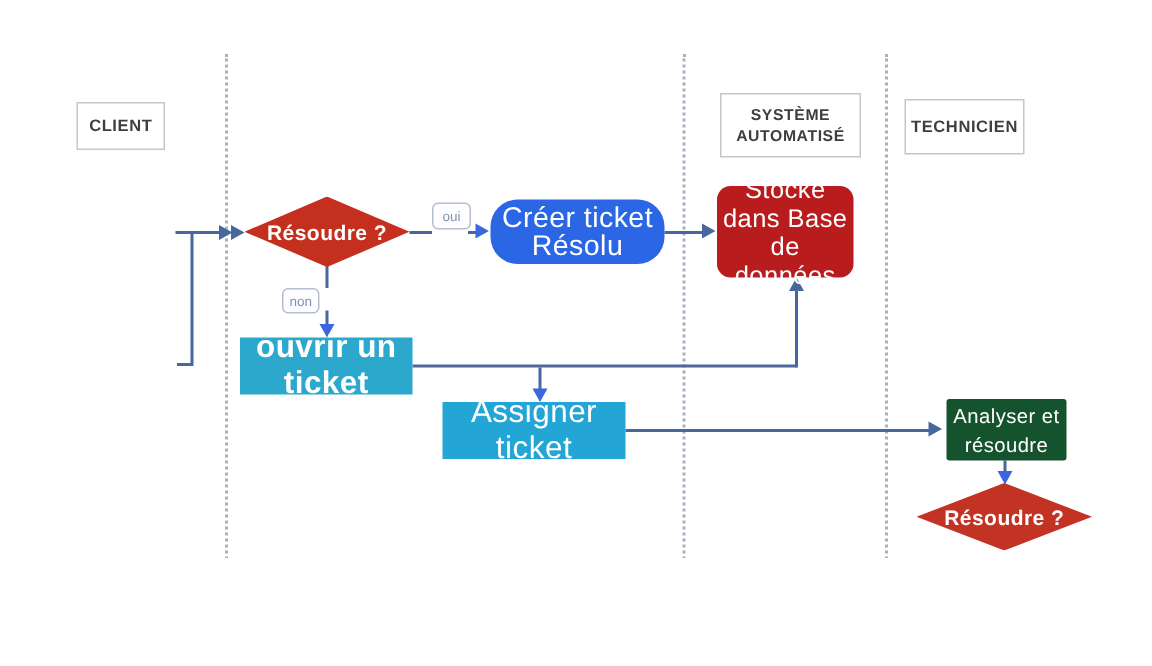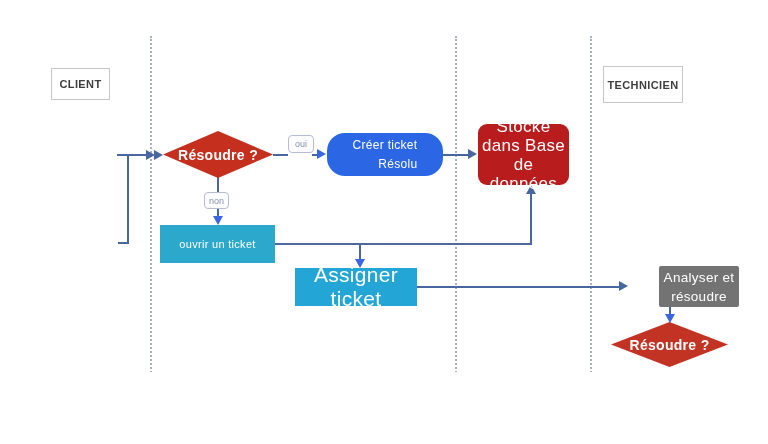--- a/index.html
+++ b/index.html
@@ -15,25 +15,25 @@
     position:absolute;background:#fff;border:1px solid #c6c6c6;
     color:#3e3e3e;font-weight:700;letter-spacing:.4px;
     display:flex;align-items:center;justify-content:center;text-align:center;
     font-size:11px;white-space:pre-line;line-height:14px;
   }
   .node{
     position:absolute;display:flex;align-items:center;justify-content:center;
     text-align:center;color:#fff;letter-spacing:.3px;white-space:pre-line;
   }
   .pill{background:#2b66e4;border-radius:18px;font-size:15px;}
-  .pill.two-line{font-size:12px;line-height:19px;text-align:right;}
-  .rect-cyan{background:#2ca8cd;font-size:11px;}
+  .pill.two-line{font-size:19px;line-height:19px;}
+  .rect-cyan{background:#2ca8cd;font-size:21px;font-weight:bold;}
   .rect-cyan2{background:#23a5d5;font-size:21px;}
   .rect-navy{background:#b91c1c;border-radius:9px;font-size:17px;line-height:19px;}
-  .rect-orange{background:#737373;border-radius:2px;font-size:13.5px;line-height:19px;margin-left:28px;}
+  .rect-orange{background:#14532d;border-radius:2px;font-size:13.5px;line-height:19px;}
   .diamond{
     background:#c42f1e;font-size:14px;
     clip-path:polygon(50% 0,100% 50%,50% 100%,0 50%);
     font-weight:bold;
   }
   .tag{
     position:absolute;background:#fdfdff;border:1px solid #b4bdd2;border-radius:4px;
     color:#8491ac;font-size:9px;display:flex;align-items:center;justify-content:center;
   }
   .edge-h{position:absolute;height:2px;background:#47679e;}
@@ -49,20 +49,22 @@
 </head>
 <body>
 
 <div id="canvas">
 
   <div class="lane-divider" style="left:150px"></div>
   <div class="lane-divider" style="left:455px"></div>
   <div class="lane-divider" style="left:590px"></div>
 
   <div class="lane-header" style="left:51px;top:68px;width:57px;height:30px">CLIENT</div>
+  <div class="lane-header" style="left:480px;top:62px;width:92px;height:41px;font-size:10.5px">SYSTÈME
+AUTOMATISÉ</div>
   <div class="lane-header" style="left:603px;top:66px;width:78px;height:35px">TECHNICIEN</div>
 
   <div class="edge-h" style="left:117px;top:154px;width:32px"></div>
   <div class="ah ah-r" style="left:146px;top:150px"></div>
   <div class="ah ah-r" style="left:154px;top:150px"></div>
 
   <div class="edge-h" style="left:118px;top:242px;width:10px"></div>
   <div class="edge-v" style="left:127px;top:154px;height:90px"></div>
 
   <div class="edge-h" style="left:273px;top:154px;width:15px"></div>
@@ -88,21 +90,21 @@
 
   <div class="edge-v" style="left:669px;top:307px;height:8px"></div>
   <div class="ah ah-d accent" style="left:665px;top:314px"></div>
 
 
 
   <div class="node diamond" style="left:163px;top:131px;width:110px;height:47px">Résoudre ?</div>
 
   <div class="tag" style="left:288px;top:135px;width:24px;height:16px">oui</div>
 
-  <div class="tag" style="left:204px;top:192px;width:23px;height:15px">non</div>
+  <div class="tag" style="left:188px;top:192px;width:23px;height:15px">non</div>
 
   <div class="node pill two-line" style="left:327px;top:133px;width:116px;height:43px">Créer ticket
 Résolu</div>
 
   <div class="node rect-navy" style="left:478px;top:124px;width:91px;height:61px">Stocké
 dans Base
 de données</div>
 
   <div class="node rect-cyan" style="left:160px;top:225px;width:115px;height:38px">ouvrir un ticket</div>
 

